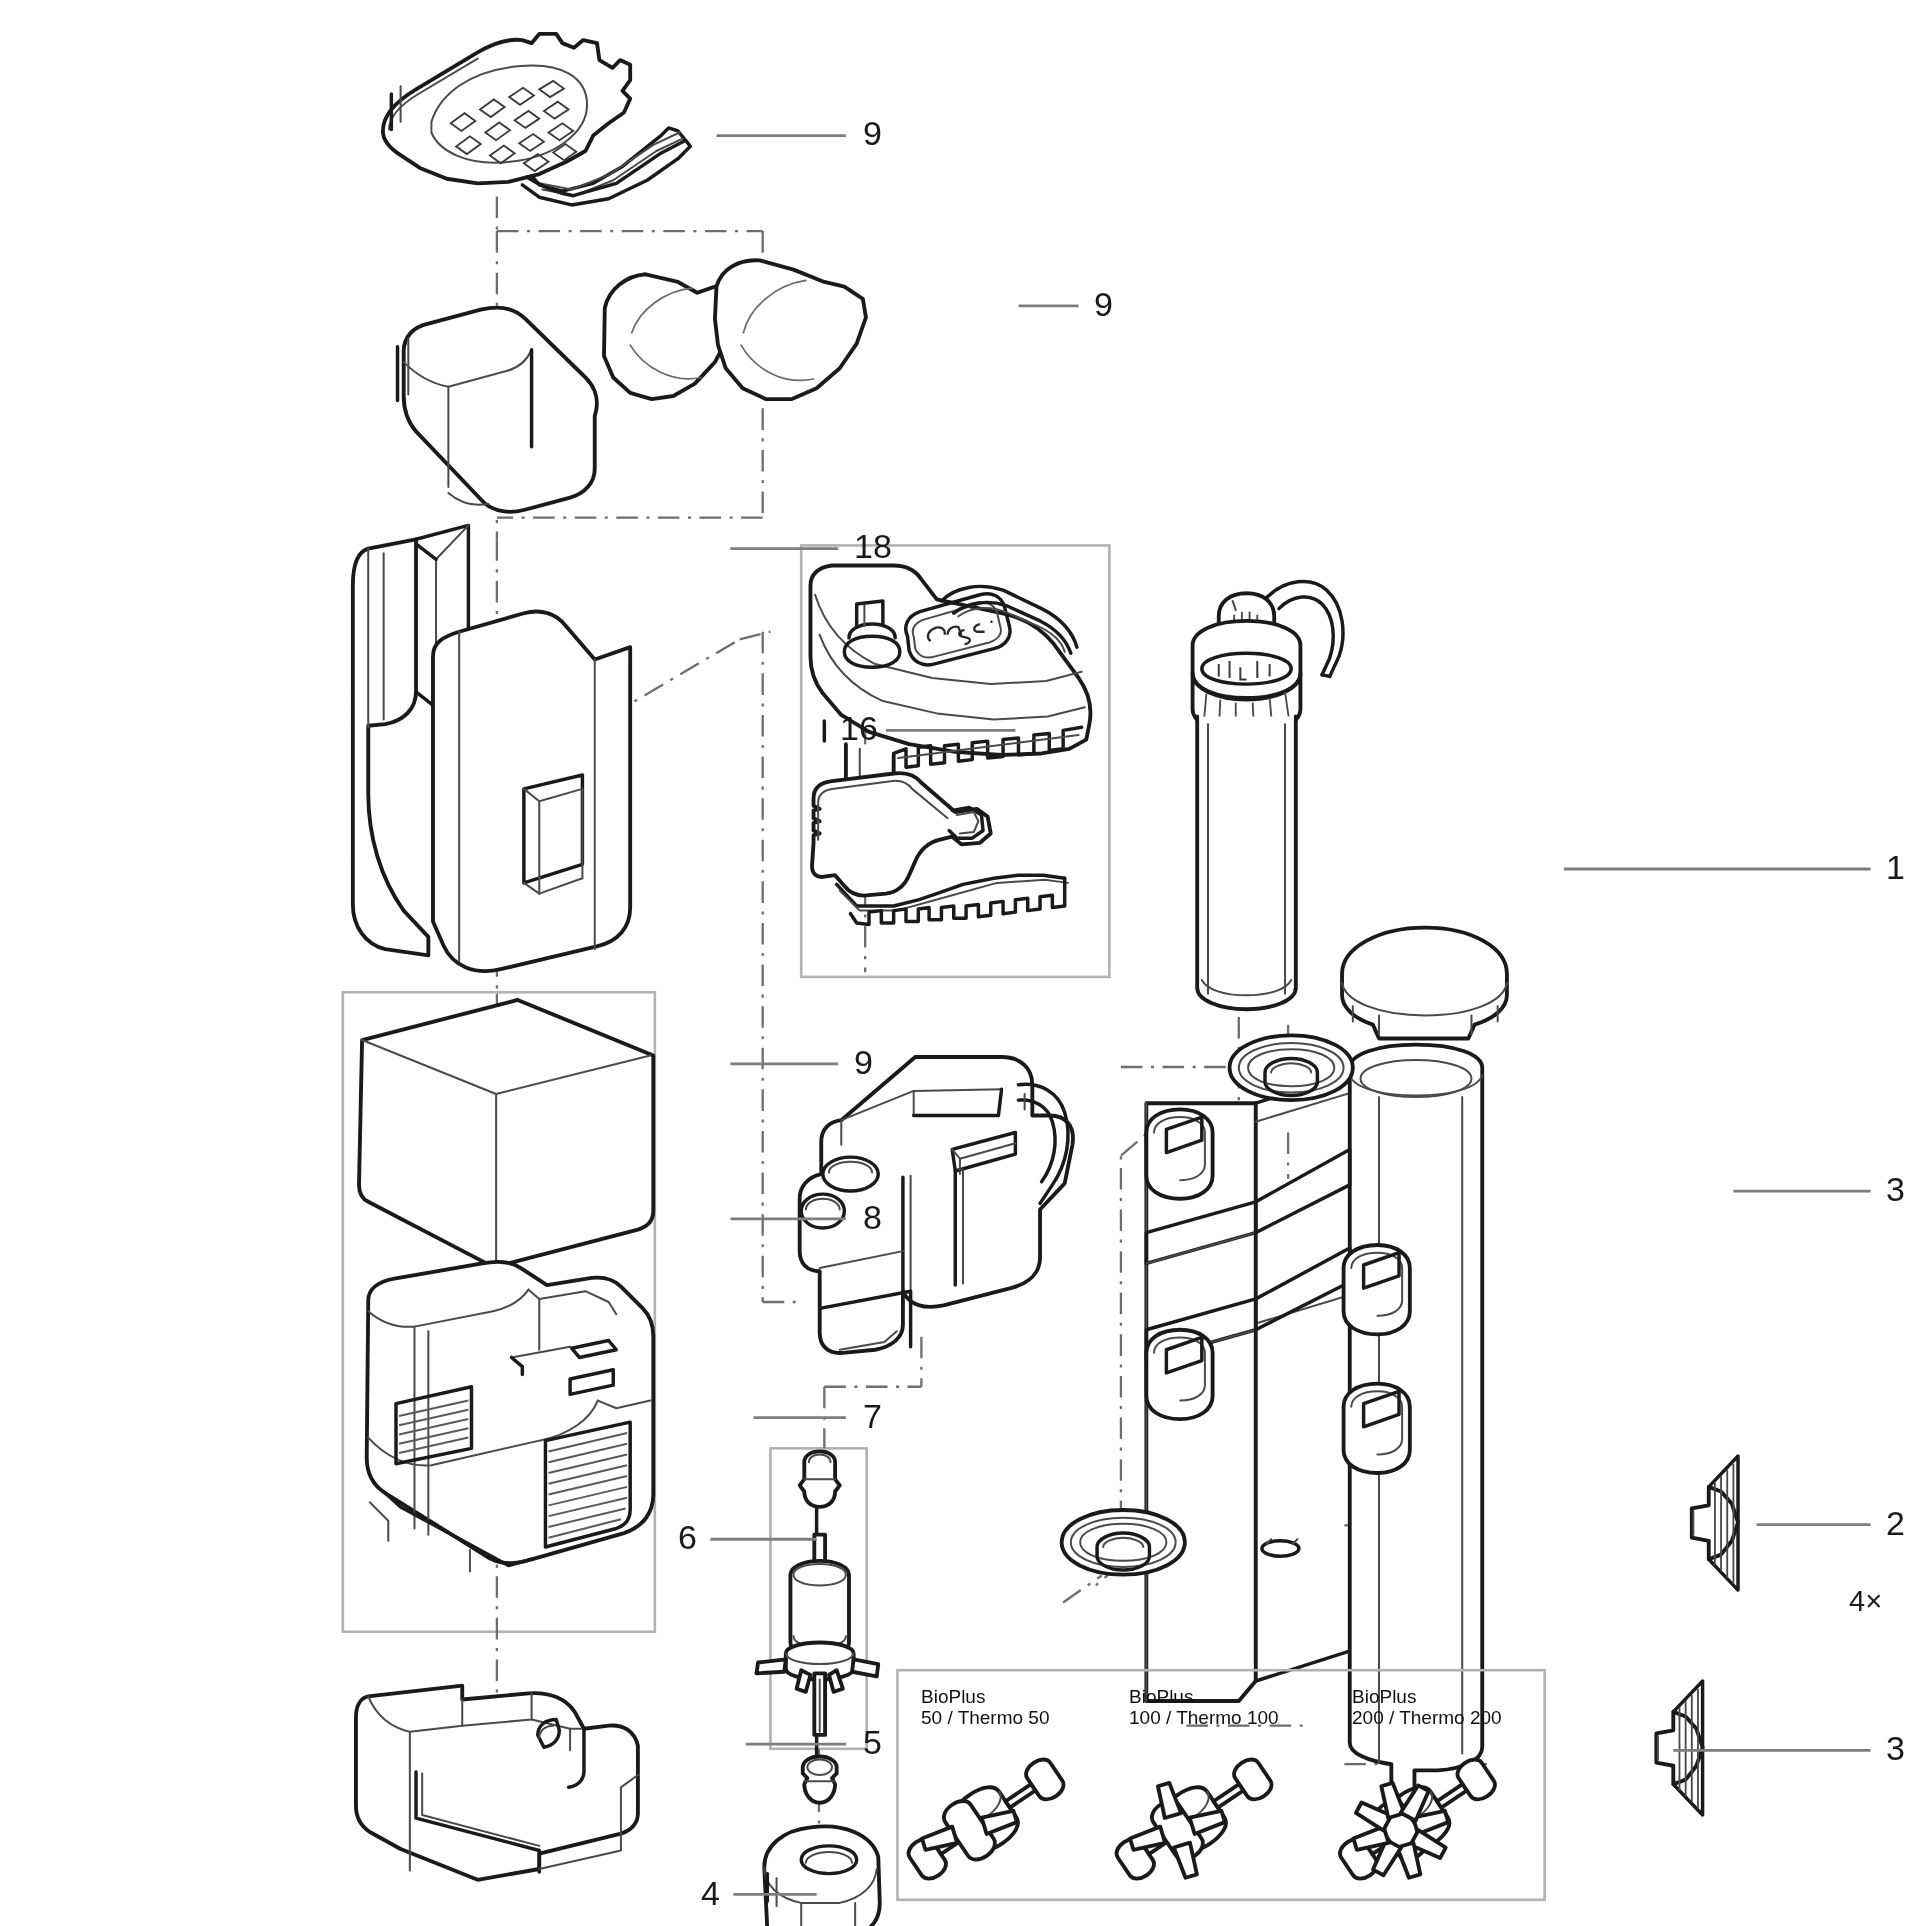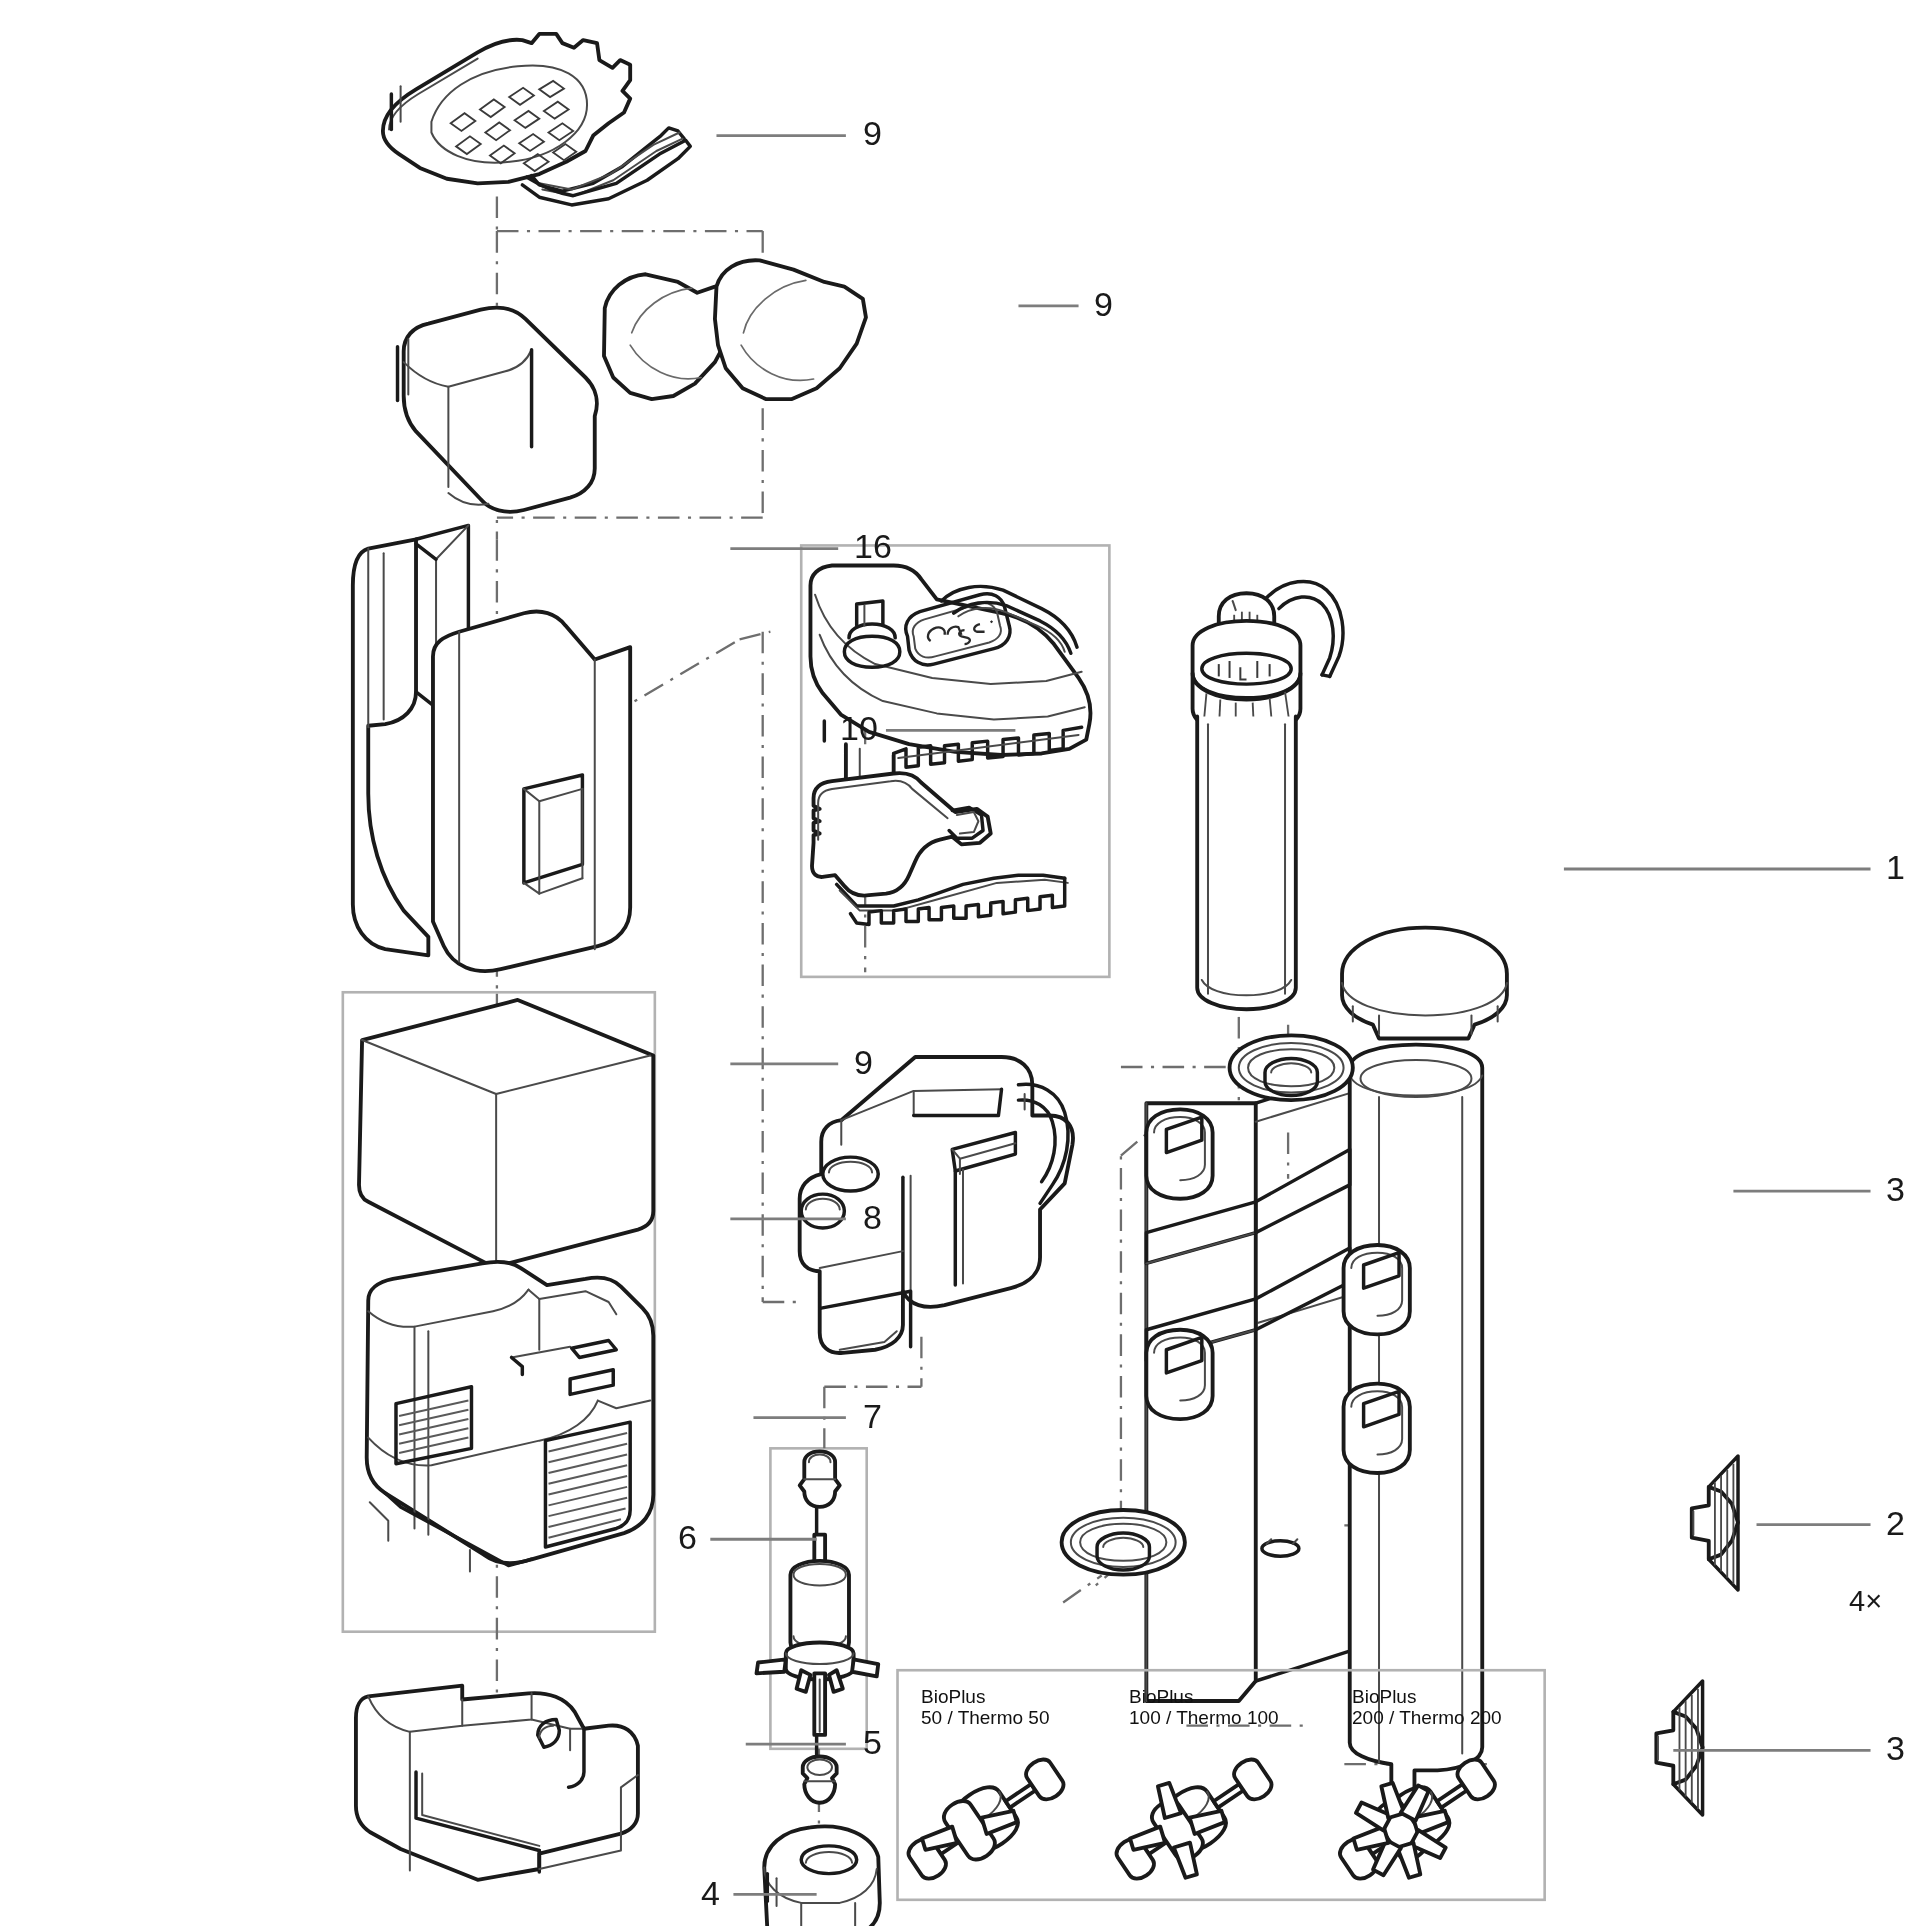--- a/index.html
+++ b/index.html
@@ -524,22 +524,22 @@
           <path d="M4.398170417363389 -22.821951282016546 L-18.116187955899143 -58.43084998782186 L-31.73732243490577 -51.245817245738024 L-15.060593124074654 -12.55761879332535 Z" class="ol"></path>
           <path d="M20.41910551360845 -15.85600750923739 L29.6783437792702 -56.95535673449527 L14.966161846735865 -61.506367917079885 L-0.5982972471548837 -22.357452055786855 Z" class="ol"></path>
           <path d="M26.821951282016546 0.39817041736338865 L62.43084998782186 -22.116187955899147 L55.245817245738024 -35.73732243490578 L16.55761879332535 -19.060593124074654 Z" class="ol"></path>
         </g>
       </g>
 </svg>
 
 <div id="labels">
       <div class="lbl" style="left: 863px; top: 116px;">9</div>
       <div class="lbl" style="left: 1094px; top: 287px;">9</div>
-      <div class="lbl" style="left: 854px; top: 529px;">16</div>
-      <div class="lbl" style="left: 840px; top: 711px;">10</div>
+      <div class="lbl" style="left: 854px; top: 529px;">18</div>
+      <div class="lbl" style="left: 840px; top: 711px;">16</div>
       <div class="lbl" style="left: 854px; top: 1045px;">9</div>
       <div class="lbl" style="left: 1886px; top: 850px;">1</div>
       <div class="lbl" style="left: 1886px; top: 1172px;">3</div>
       <div class="lbl" style="left: 1886px; top: 1506px;">2</div>
       <div class="lbl small" style="left: 1849px; top: 1587px;">4×</div>
       <div class="lbl" style="left: 1886px; top: 1731px;">3</div>
       <div class="lbl" style="left: 863px; top: 1200px;">8</div>
       <div class="lbl" style="left: 863px; top: 1399px;">7</div>
       <div class="lbl" style="left: 678px; top: 1520px;">6</div>
       <div class="lbl" style="left: 863px; top: 1725px;">5</div>

